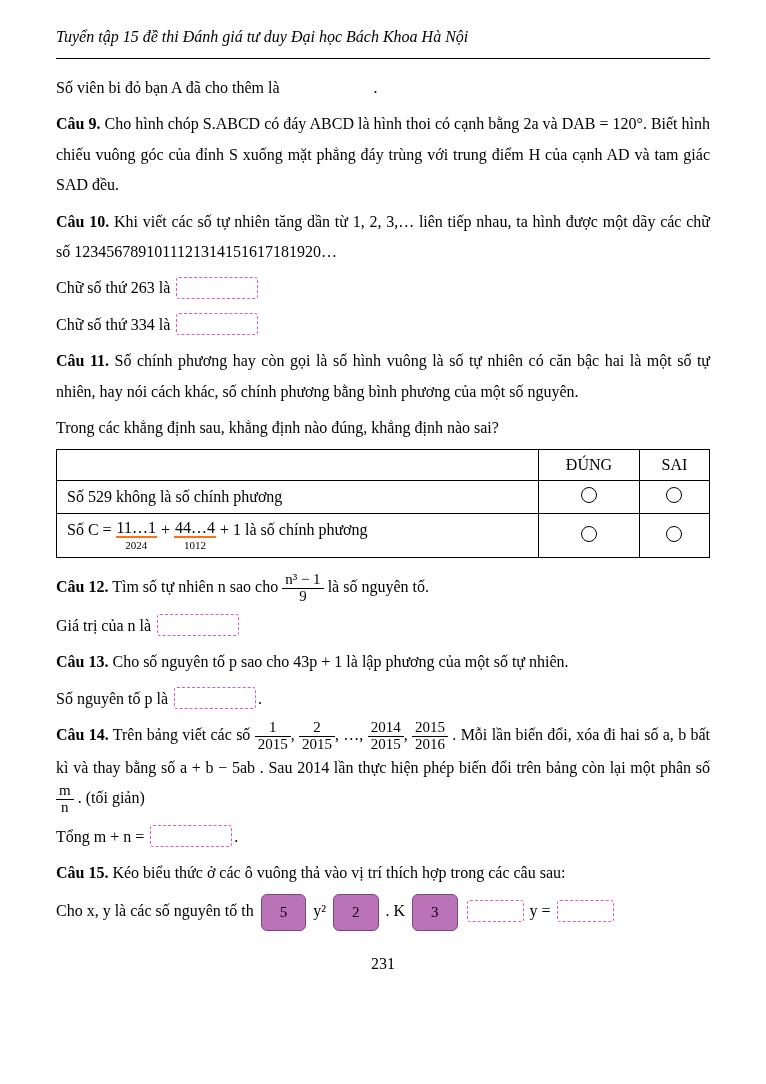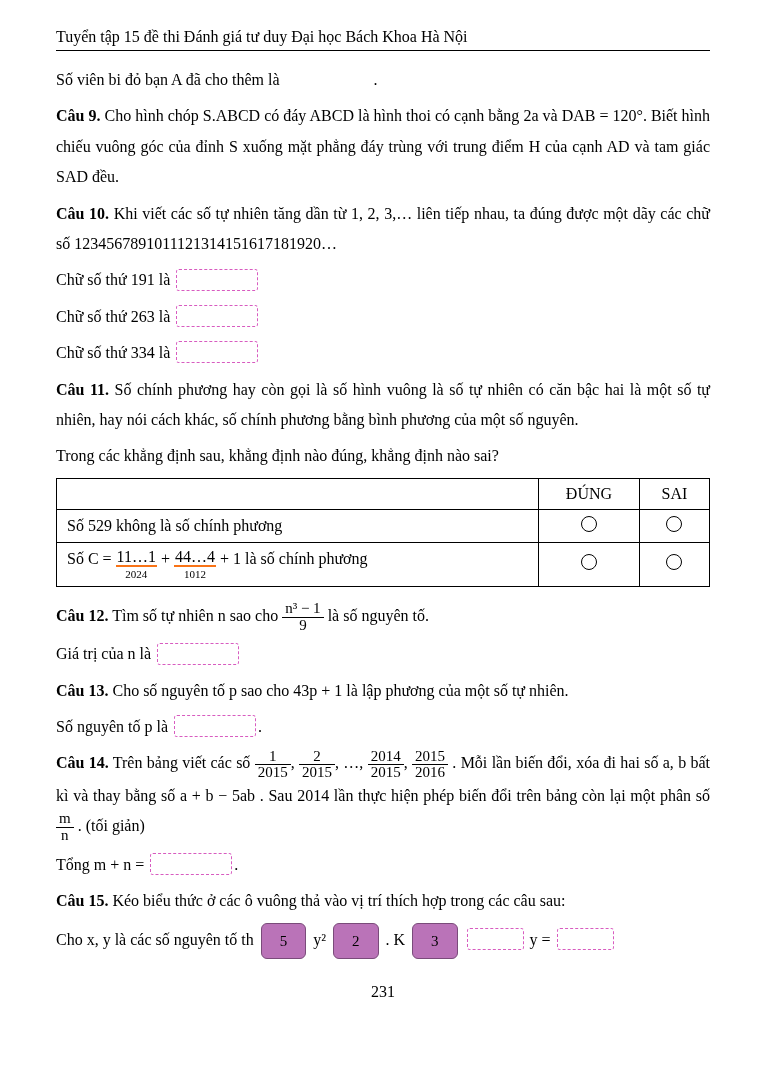--- a/index.html
+++ b/index.html
@@ -9,21 +9,22 @@
     font-family: "Times New Roman", serif;
     font-size: 16px;
     color: #000;
     width: 766px;
   }
   .page {
     padding: 28px 56px 40px 56px;
     box-sizing: border-box;
   }
   .header {
-    margin-bottom: 4px;
+    font-style: italic;
+    margin-bottom: 12px;
   }
   .hr {
     border-bottom: 1px solid #000;
     margin-bottom: 14px;
   }
   .para {
     line-height: 1.9;
     text-align: justify;
     margin-bottom: 6px;
   }
@@ -120,24 +121,21 @@
   <div class="para">
     <span>Số viên bi đỏ bạn A đã cho thêm là</span>
     <span style="display:inline-block;width:90px;"></span>.
   </div>
 
   <div class="para">
     <span class="bold">Câu 9.</span><span> Cho hình chóp S.ABCD có đáy ABCD là hình thoi có cạnh bằng 2a và </span><span>DAB = 120°</span><span>. Biết hình chiếu vuông góc của đỉnh S xuống mặt phẳng đáy trùng với trung điểm H của cạnh AD và tam giác SAD đều.</span>
   </div>
 
   <div class="para">
-    <span class="bold">Câu 10.</span><span> Khi viết các số tự nhiên tăng dần từ 1, 2, 3,… liên tiếp nhau, ta đúng được một dãy các chữ số 1234567891011121314151617181920…</span>
-  </div>
-  <div class="para">
-    <span>Chữ số thứ 191 là</span> <span class="blank"></span>
+    <span class="bold">Câu 10.</span><span> Khi viết các số tự nhiên tăng dần từ 1, 2, 3,… liên tiếp nhau, ta hình được một dãy các chữ số 1234567891011121314151617181920…</span>
   </div>
   <div class="para">
     <span>Chữ số thứ 263 là</span> <span class="blank"></span>
   </div>
   <div class="para">
     <span>Chữ số thứ 334 là</span> <span class="blank"></span>
   </div>
 
   <div class="para">
     <span class="bold">Câu 11.</span><span> Số chính phương hay còn gọi là số hình vuông là số tự nhiên có căn bậc hai là một số tự nhiên, hay nói cách khác, số chính phương bằng bình phương của một số nguyên.</span>

